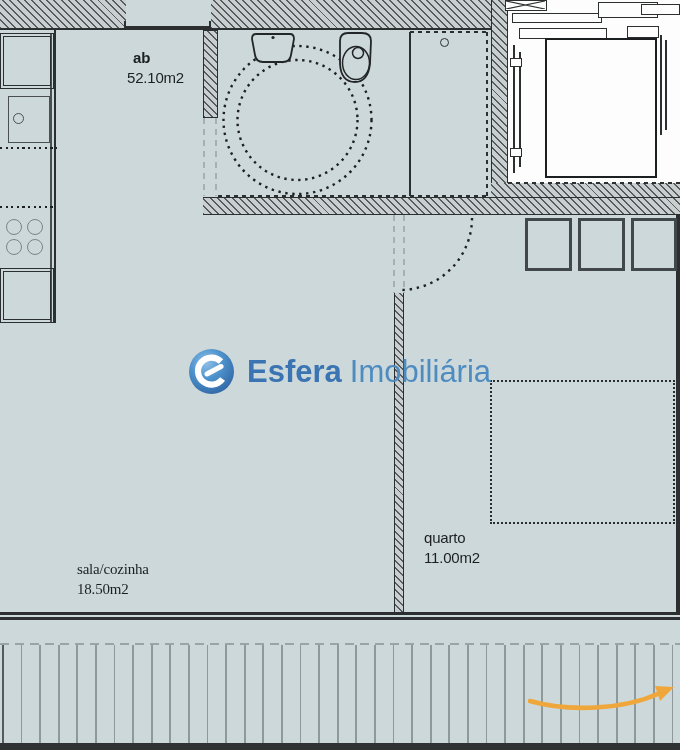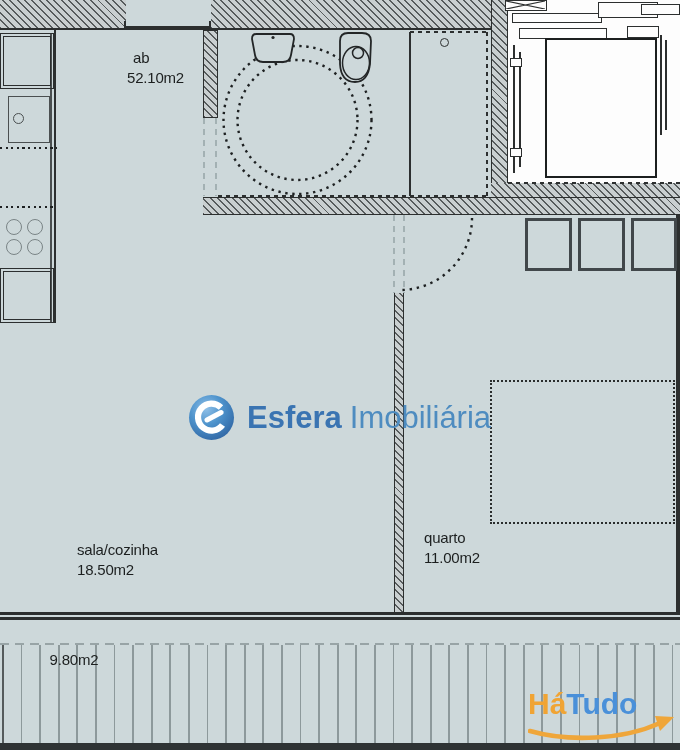--- a/index.html
+++ b/index.html
@@ -15,21 +15,21 @@
   .dash-h{background:repeating-linear-gradient(90deg,#2c2f2f 0 4px,transparent 4px 8px);}
   .dash-v{background:repeating-linear-gradient(180deg,#2c2f2f 0 4px,transparent 4px 8px);}
   .ldash-v{background:repeating-linear-gradient(180deg,#a3b1b3 0 6px,transparent 6px 11px);}
   .ldash-h{background:repeating-linear-gradient(90deg,#98a4a6 0 9px,transparent 9px 15px);}
   .deck{background:repeating-linear-gradient(90deg,#8d999b 0 1.8px,transparent 1.8px 18.6px);}
   .circle{border-radius:50%;background:transparent;}
   .room-label{font-size:15px;line-height:20px;letter-spacing:-0.2px;white-space:nowrap;}
   .room-label.center{text-align:center;white-space:normal;}
   .bedrect{border:2px dotted #2a2d2d;background:transparent;}
   .wardrobe{border:3px solid #41474a;background:transparent;}
-  .esfera{display:flex;align-items:center;gap:11px;margin-top:46px;}
+  .esfera{display:flex;align-items:center;gap:11px;}
   .esfera-text{font-size:31px;line-height:34px;white-space:nowrap;}
   .esfera-brand{font-weight:bold;color:#3a74b2;}
   .esfera-suffix{font-weight:300;color:#4e8cc0;margin-left:8px;}
   .hatudo-text{font-size:30px;font-weight:bold;line-height:30px;white-space:nowrap;}
   .hatudo-p1{color:#f0a434;}
   .hatudo-p2{color:#4a90d9;}
   svg{display:block;}
 </style>
 </head>
 <body>
@@ -121,33 +121,32 @@
     <g>
       <path d="M340 41 Q340 33 348 33 L362 33 Q371 33 371 41 L370 64 Q368 82 355 82 Q341 82 340 64 Z" fill="#cdd8da" stroke="#232627" stroke-width="1.8"></path>
       <ellipse cx="356" cy="63" rx="13.5" ry="16.5" fill="none" stroke="#232627" stroke-width="1.5"></ellipse>
       <circle cx="358" cy="53" r="5.5" fill="none" stroke="#232627" stroke-width="1.5"></circle>
     </g>
 
     <path d="M472 218 A 72 72 0 0 1 400 290" fill="none" stroke="#1d2021" stroke-width="2.4" stroke-dasharray="2.4 4.8"></path>
   </svg>
 
   <div class="abs room-label" style="left:127px;top:48px;">
-    <div style="padding-left:6px;">ab</div>
+    <div style="padding-left:6px;font-weight:bold;">ab</div>
     <div>52.10m2</div>
   </div>
-  <div class="abs room-label" style="left:77px;top:540px;">
+  <div class="abs room-label" style="left:77px;top:559px;font-family:Liberation Serif, serif;">
     <div>sala/cozinha</div>
     <div>18.50m2</div>
   </div>
   <div class="abs room-label" style="left:424px;top:528px;">
     <div>quarto</div>
     <div>11.00m2</div>
   </div>
   <div class="abs room-label center" style="left:30px;top:648px;width:88px;line-height:24px;">
-    <div>9.80m2</div>
   </div>
 
   <div class="abs esfera" style="left:187px;top:347px;">
     <svg width="49" height="49" viewBox="0 0 49 49">
       <defs>
         <radialGradient id="sph" cx="38%" cy="30%" r="80%">
           <stop offset="0%" stop-color="#8fc0e8"></stop>
           <stop offset="45%" stop-color="#4e93cc"></stop>
           <stop offset="100%" stop-color="#2d62a0"></stop>
         </radialGradient>
@@ -155,22 +154,19 @@
       <circle cx="24.5" cy="24.5" r="22.5" fill="url(#sph)"></circle>
       <path d="M34 14.5 A 13.5 13.5 0 1 0 35.5 32" fill="none" stroke="#ffffff" stroke-width="6.2"></path>
       <path d="M20 27 L34 19.5" stroke="#ffffff" stroke-width="5" stroke-linecap="round" fill="none"></path>
     </svg>
     <div class="esfera-text">
       <span class="esfera-brand">Esfera</span><span class="esfera-suffix">Imobiliária</span>
     </div>
   </div>
 
   <div class="abs" style="left:528px;top:689px;">
-    <div class="hatudo-text">
-      <span class="hatudo-p1">Há</span><span class="hatudo-p2">Tudo</span>
-    </div>
     <svg width="148" height="28" viewBox="0 0 148 28" style="margin-top:-4px;">
       <path d="M2 16 C 40 27, 95 25, 132 8" fill="none" stroke="#efa63a" stroke-width="4.6" stroke-linecap="round"></path>
       <polygon points="127,1 146,2 132,16" fill="#efa63a"></polygon>
     </svg>
   </div>
 
 </div>
 
 </body></html>

